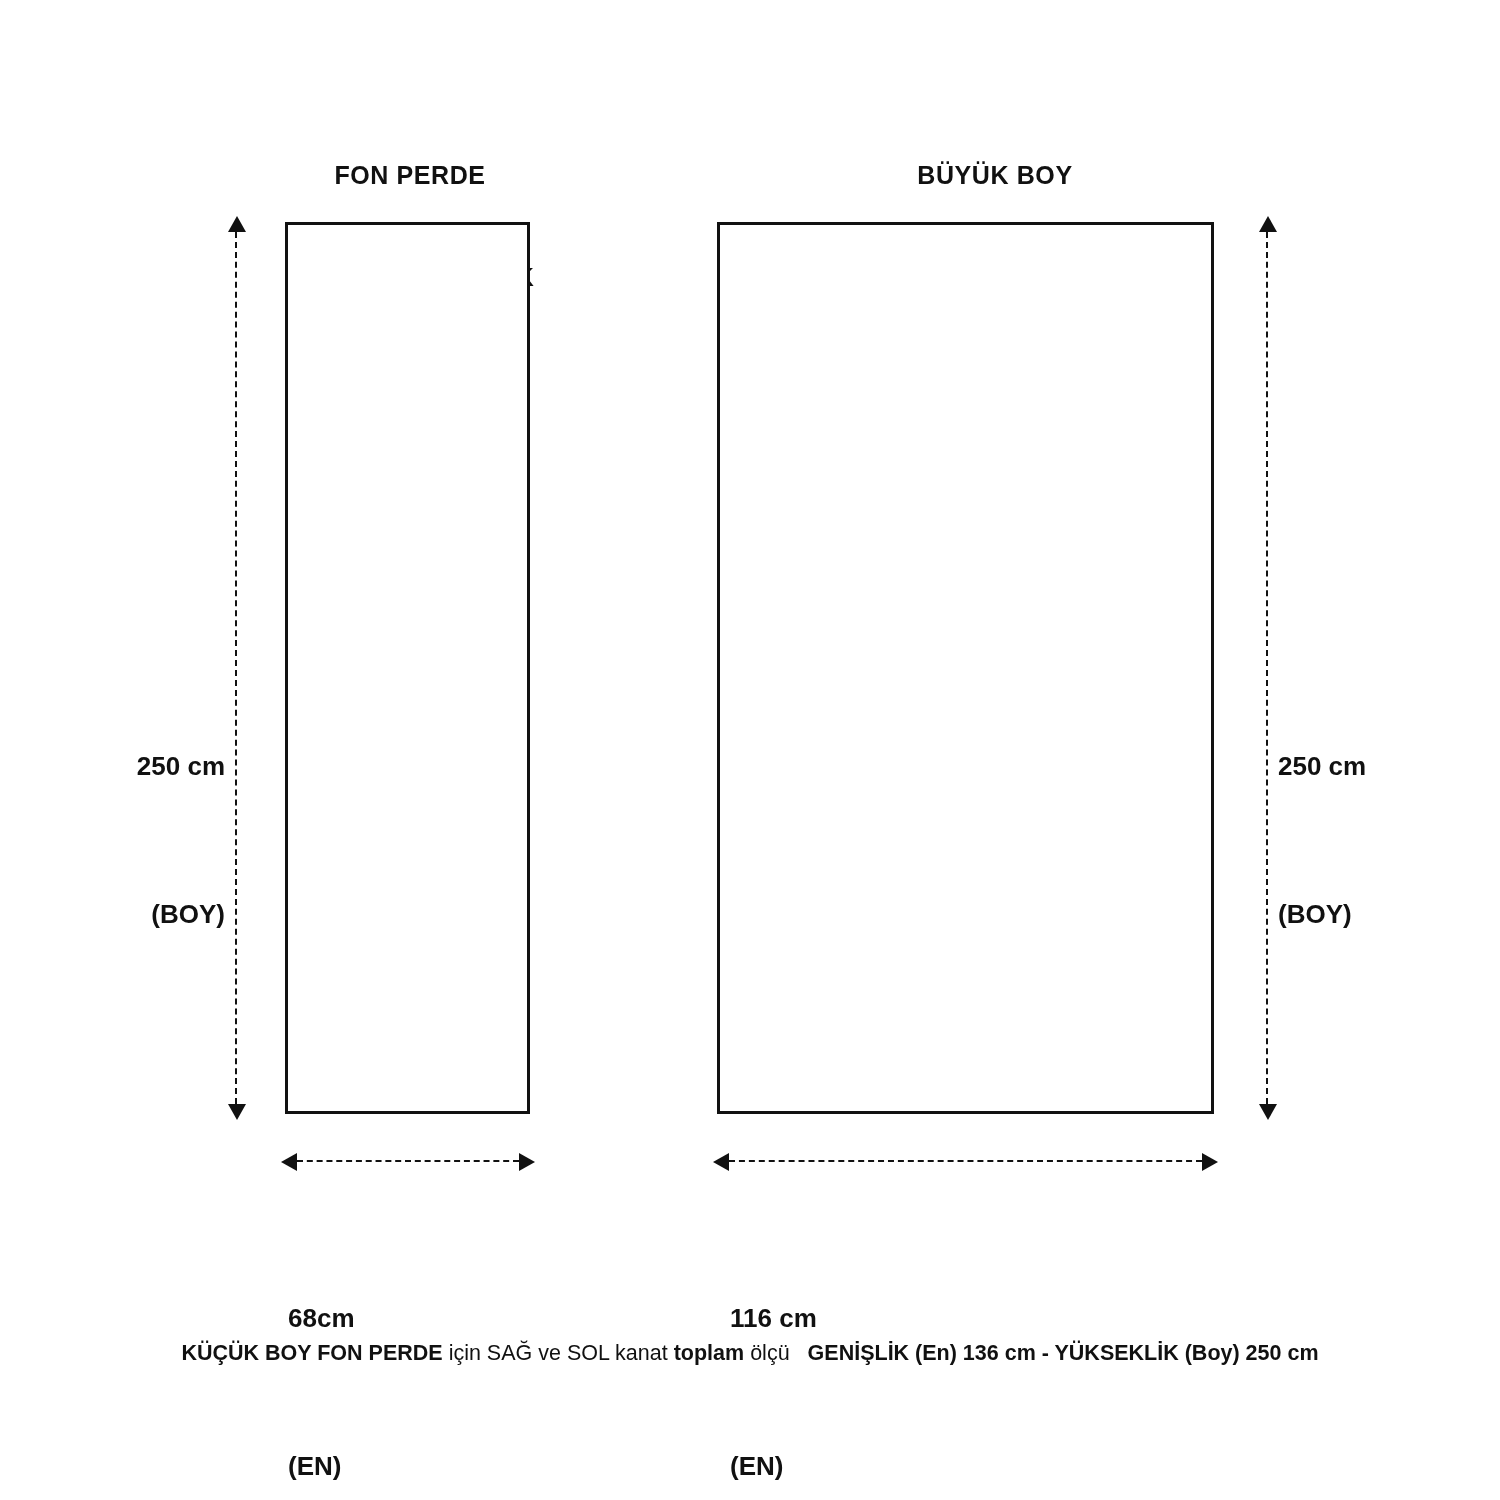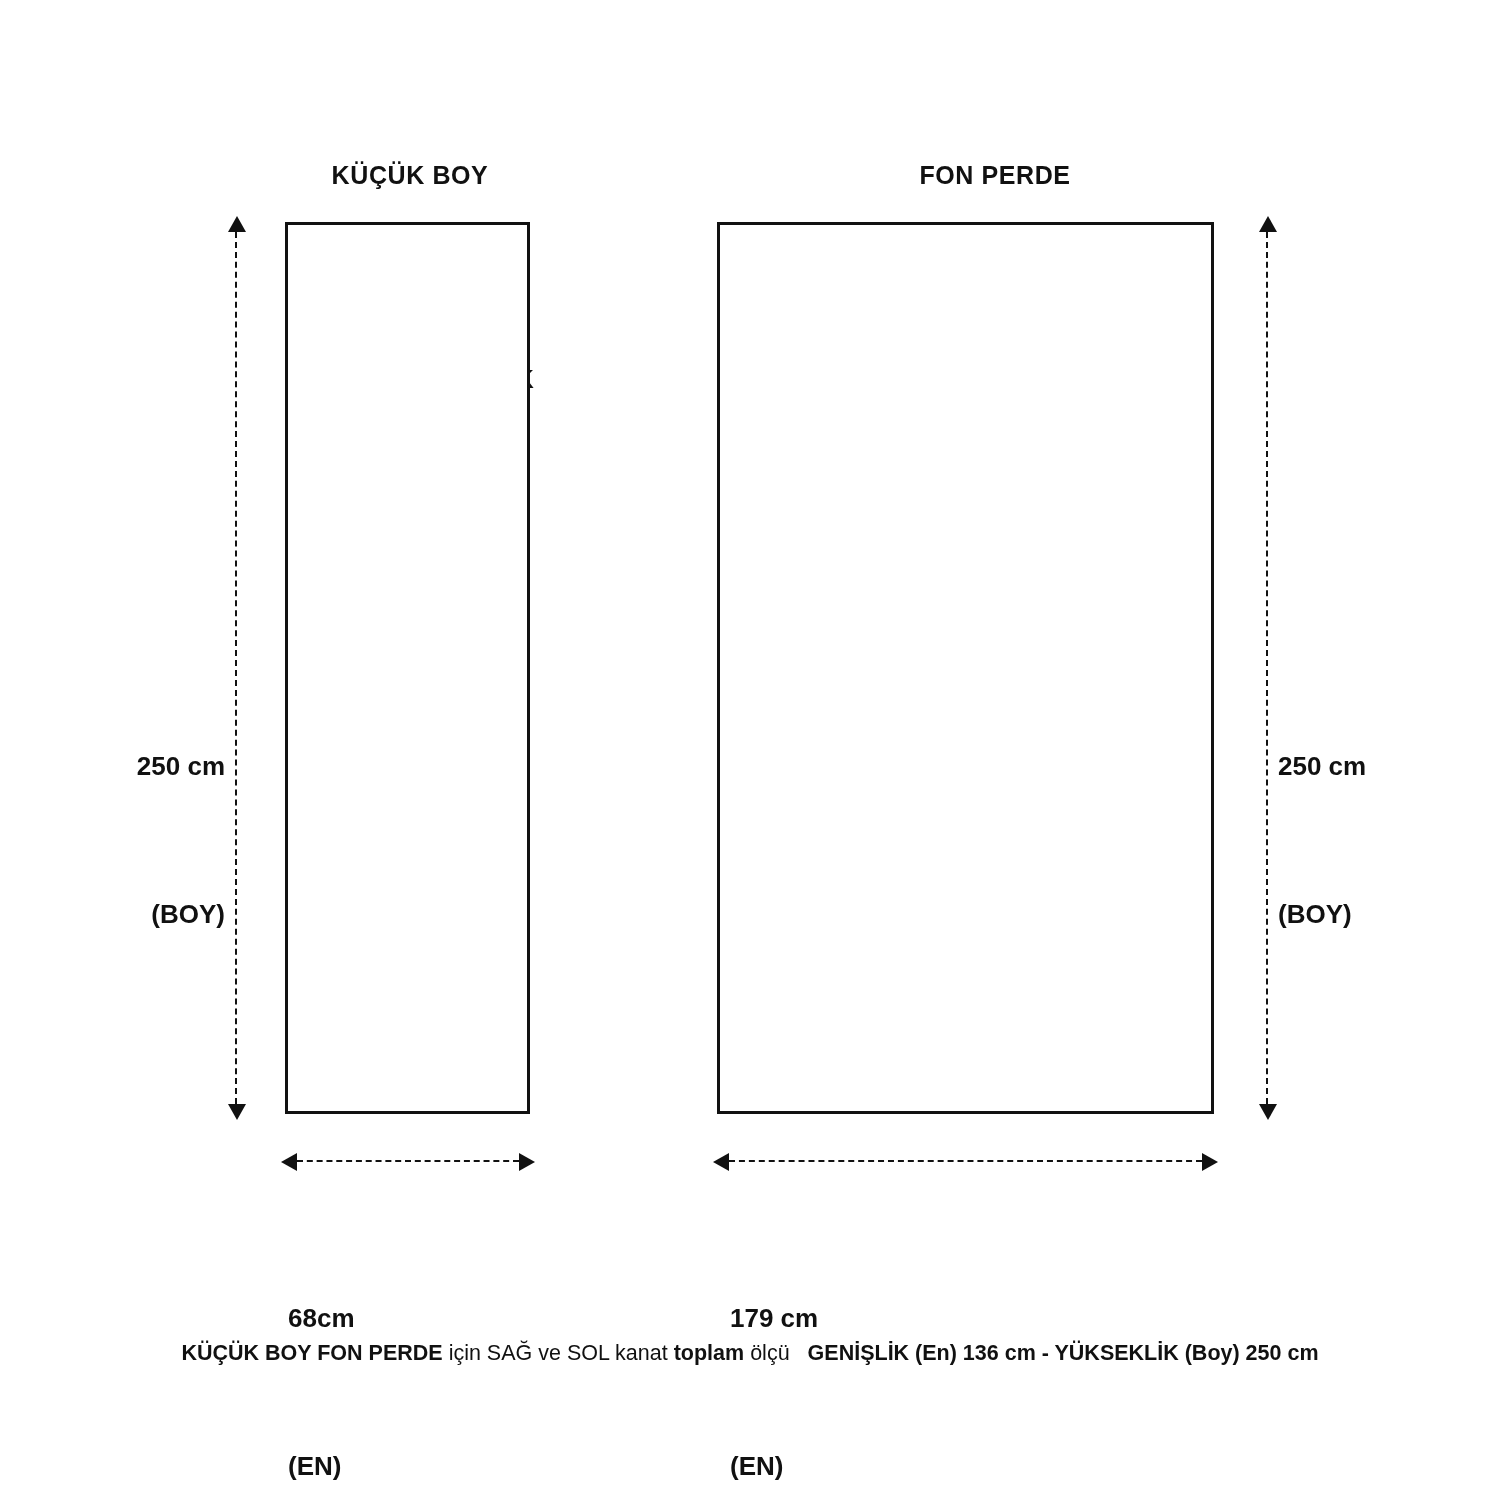--- a/index.html
+++ b/index.html
@@ -129,21 +129,20 @@
   .footer-line .b { font-weight: bold; }
   .footer-line .n { font-weight: normal; }
   .footer-line .gap { display: inline-block; width: 18px; }
 </style>
 </head>
 <body>
 
 <div class="stage">
 
   <div class="panel-title" id="title-small">
-    <span class="t-line">KÜÇÜK BOY</span>
     <span class="t-line">FON PERDE</span>
     <span class="t-line">TEK KANAT ÖRNEK</span>
   </div>
 
   <div class="curtain" id="curtain-small"></div>
 
   <div class="vdim" id="vdim-small">
     <span class="arrow-up"></span>
     <span class="arrow-down"></span>
   </div>
@@ -157,20 +156,21 @@
     <span class="arrow-left"></span>
     <span class="arrow-right"></span>
   </div>
 
   <div class="dim-label" id="label-width-small">
     <span class="d-line">68cm</span>
     <span class="d-line">(EN)</span>
   </div>
 
   <div class="panel-title" id="title-large">
+    <span class="t-line">BÜYÜK BOY</span>
     <span class="t-line">FON PERDE</span>
     <span class="t-line">TEK KANAT ÖRNEK</span>
   </div>
 
   <div class="curtain" id="curtain-large"></div>
 
   <div class="vdim" id="vdim-large">
     <span class="arrow-up"></span>
     <span class="arrow-down"></span>
   </div>
@@ -179,21 +179,21 @@
     <span class="d-line">250 cm</span>
     <span class="d-line">(BOY)</span>
   </div>
 
   <div class="hdim" id="hdim-large">
     <span class="arrow-left"></span>
     <span class="arrow-right"></span>
   </div>
 
   <div class="dim-label" id="label-width-large">
-    <span class="d-line">179 cm</span>
+    <span class="d-line">116 cm</span>
     <span class="d-line">(EN)</span>
   </div>
 
   <div class="footer">
     <div class="footer-line">
       <span class="b">KÜÇÜK BOY FON PERDE</span><span class="n"> için SAĞ ve SOL kanat </span><span class="b">toplam</span><span class="n"> ölçü</span><span class="gap"></span><span class="b">GENİŞLİK (En) 136 cm  - YÜKSEKLİK (Boy) 250 cm</span>
     </div>
   </div>
 
 </div>

